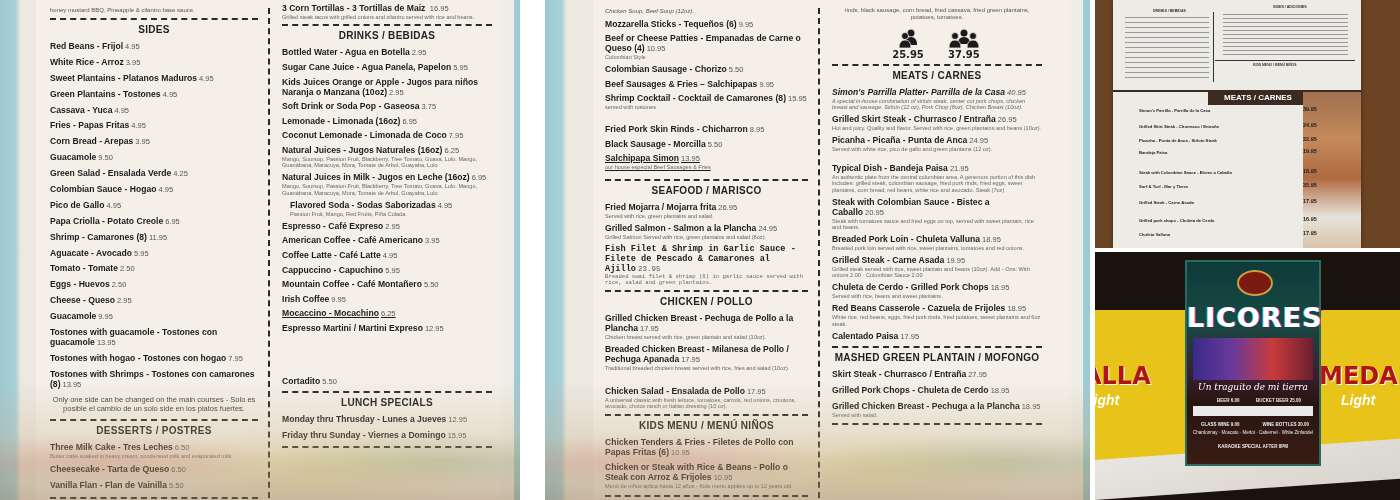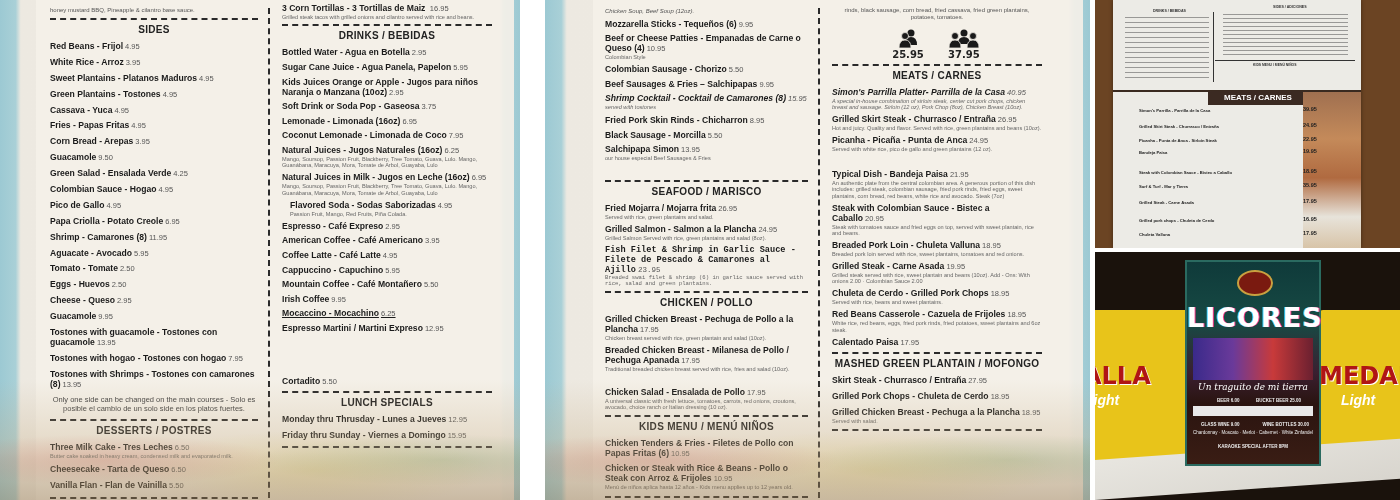--- a/index.html
+++ b/index.html
@@ -176,24 +176,24 @@
   <div class="paper"></div>
   <div class="bg-photo"></div>
 
   <div class="col left" style="left:50px; width:225px; height:500px;">
     <div class="top-desc" style="font-style:italic;">Chicken Soup, Beef Soup (12oz).</div>
     <div id="apps-list" style="margin-top:4px;">
         <div class="item" style="margin-bottom: 3.4px;"><span>Mozzarella Sticks - Tequeños (6)</span><span class="price">9.95</span></div>
         <div class="item" style="margin-bottom: 3.4px;"><span>Beef or Cheese Patties - Empanadas de Carne o Queso (4)</span><span class="price">10.95</span><span class="desc">Colombian Style</span></div>
         <div class="item" style="margin-bottom: 3.4px;"><span>Colombian Sausage - Chorizo</span><span class="price">5.50</span></div>
         <div class="item" style="margin-bottom: 3.4px;"><span>Beef Sausages &amp; Fries – Salchipapas</span><span class="price">9.95</span></div>
-        <div class="item" style="margin-bottom: 5px; font-style: italic;"><span>Shrimp Cocktail - Cocktail de Camarones (8)</span><span class="price">15.95</span><span class="desc">served with tostones</span></div>
+        <div class="item" style="margin-bottom: 14px;"><span>Shrimp Cocktail - Cocktail de Camarones (8)</span><span class="price">15.95</span><span class="desc">served with tostones</span></div>
         <div class="item" style="margin-bottom: 3.4px;"><span>Fried Pork Skin Rinds - Chicharron</span><span class="price">8.95</span></div>
         <div class="item" style="margin-bottom: 3.4px;"><span>Black Sausage - Morcilla</span><span class="price">5.50</span></div>
-        <div class="item" style="margin-bottom: 18px;"><span>Salchipapa Simon</span><span class="price">13.95</span><span class="desc">our house especial Beef Sausages &amp; Fries</span></div>
+        <div class="item" style="margin-bottom: 8px; text-decoration: underline;"><span>Salchipapa Simon</span><span class="price">13.95</span><span class="desc">our house especial Beef Sausages &amp; Fries</span></div>
       </div>
     <div class="dash"></div>
     <div class="sec-head">SEAFOOD / MARISCO</div>
     <div id="seafood-list">
         <div class="item" style="margin-bottom: 3.6px;"><span>Fried Mojarra / Mojarra frita</span><span class="price">26.95</span><span class="desc">Served with rice, green plantains and salad.</span></div>
         <div class="item" style="margin-bottom: 3.6px;"><span>Grilled Salmon - Salmon a la Plancha</span><span class="price">24.95</span><span class="desc">Grilled Salmon Served with rice, green plantains and salad (8oz).</span></div>
         <div class="item" style="margin-bottom: 3.6px; font-family: Liberation Mono, monospace;"><span>Fish Filet &amp; Shrimp in Garlic Sauce - Filete de Pescado &amp; Camarones al Ajillo</span><span class="price">23.95</span><span class="desc">Breaded swai filet &amp; shrimp (6) in garlic sauce served with rice, salad and green plantains.</span></div>
       </div>
     <div class="dash"></div>
     <div class="sec-head">CHICKEN / POLLO</div>
@@ -233,21 +233,21 @@
           <path d="M21 19 Q21 11 27 11 Q33 11 33 19 Z" fill="#1a1a1a" stroke="#efebe3" stroke-width="0.8"></path>
         </svg>
         <div class="p">37.95</div>
       </div>
     </div>
     <div class="dash"></div>
     <div class="sec-head">MEATS / CARNES</div>
     <div id="meats-list">
         <div class="item" style="margin-bottom: 3.6px; font-style: italic;"><span>Simon's Parrilla  Platter- Parrilla de la Casa</span><span class="price">40.95</span><span class="desc">A special in-house combination of sirloin steak, center cut pork chops, chicken breast and sausage. Sirloin (12 oz), Pork Chop (8oz), Chicken Breast (10oz).</span></div>
         <div class="item" style="margin-bottom: 3.6px;"><span>Grilled Skirt Steak - Churrasco / Entraña</span><span class="price">26.95</span><span class="desc">Hot and juicy. Quality and flavor. Served with rice, green plantains and beans (10oz).</span></div>
-        <div class="item" style="margin-bottom: 16px;"><span>Picanha - Picaña - Punta de Anca</span><span class="price">24.95</span><span class="desc">Served with white rice, pico de gallo and green plantains (12 oz).</span></div>
+        <div class="item" style="margin-bottom: 10px;"><span>Picanha - Picaña - Punta de Anca</span><span class="price">24.95</span><span class="desc">Served with white rice, pico de gallo and green plantains (12 oz).</span></div>
         <div class="item" style="margin-bottom: 3.6px;"><span>Typical Dish - Bandeja Paisa</span><span class="price">21.95</span><span class="desc">An authentic plate from the central colombian area. A generous portion of this dish includes: grilled steak, colombian sausage, fried pork rinds, fried eggs, sweet plantains, corn bread, red beans, white rice and avocado. Steak (7oz)</span></div>
         <div class="item" style="margin-bottom: 3.6px;"><span>Steak with Colombian Sauce - Bistec a Caballo</span><span class="price">20.95</span><span class="desc">Steak with tomatoes sauce and fried eggs on top, served with sweet plantain, rice and beans.</span></div>
         <div class="item" style="margin-bottom: 3.6px;"><span>Breaded Pork Loin - Chuleta Valluna</span><span class="price">18.95</span><span class="desc">Breaded pork loin served with rice, sweet plantains, tomatoes and red onions.</span></div>
         <div class="item" style="margin-bottom: 3.6px;"><span>Grilled Steak - Carne Asada</span><span class="price">19.95</span><span class="desc">Grilled steak served with rice, sweet plantain and beans (10oz). Add - Ons: With onions 2.00 · Colombian Sauce 2.00</span></div>
         <div class="item" style="margin-bottom: 3.6px;"><span>Chuleta de Cerdo - Grilled Pork Chops</span><span class="price">18.95</span><span class="desc">Served with rice, beans and sweet plantains.</span></div>
         <div class="item" style="margin-bottom: 3.6px;"><span>Red Beans Casserole - Cazuela de Frijoles</span><span class="price">18.95</span><span class="desc">White rice, red beans, eggs, fried pork rinds, fried potatoes, sweet plantains and 6oz steak.</span></div>
         <div class="item" style="margin-bottom: 3.6px;"><span>Calentado Paisa</span><span class="price">17.95</span></div>
       </div>
     <div class="dash"></div>
     <div class="sec-head">MASHED GREEN PLANTAIN / MOFONGO</div>

